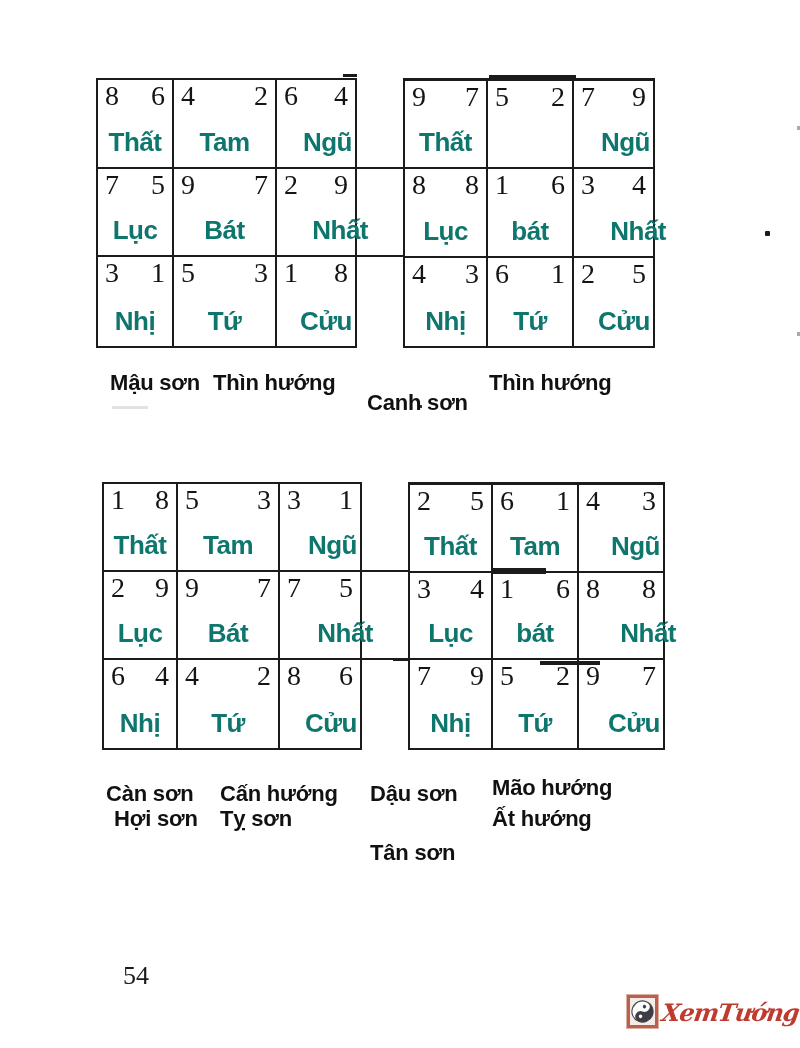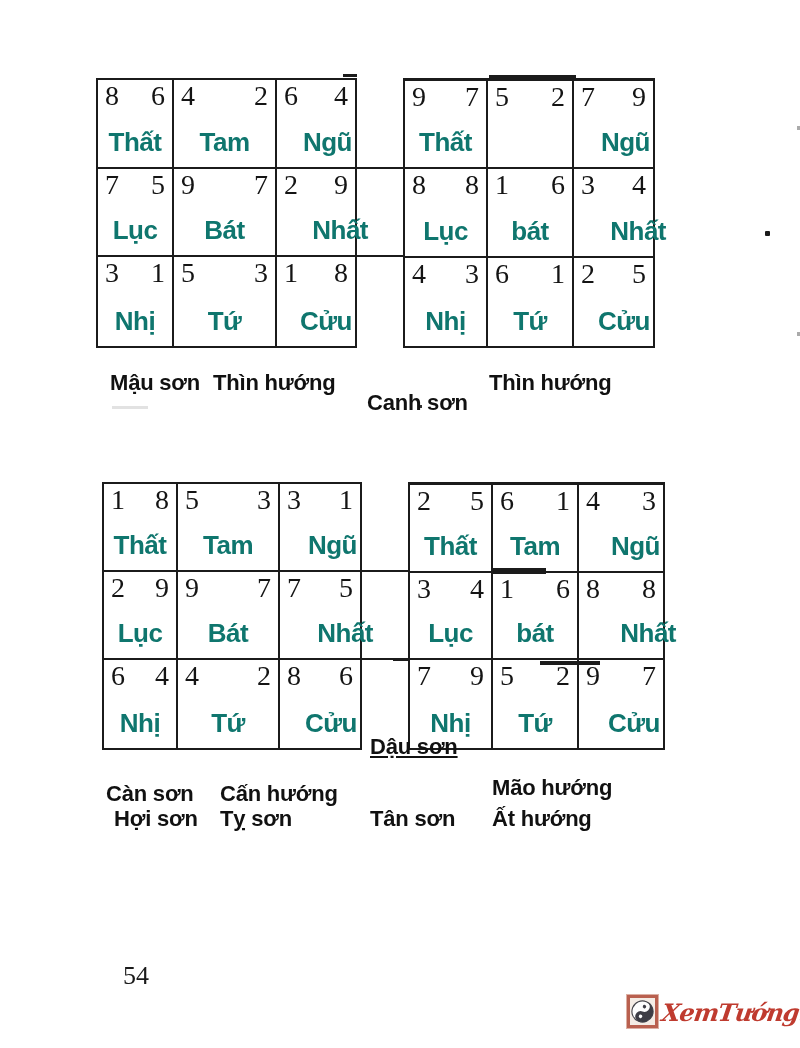--- a/index.html
+++ b/index.html
@@ -344,26 +344,26 @@
   <div class="art" style="left:797px;top:126px;width:3px;height:4px;background:#aaa;"></div>
   <div class="art" style="left:797px;top:332px;width:3px;height:4px;background:#aaa;"></div>
 
   <span class="cap" style="left:110px;top:370px;">Mậu sơn</span>
   <span class="cap" style="left:213px;top:370px;">Thìn hướng</span>
   <span class="cap" style="left:367px;top:352px;margin-top:38px;">Canh sơn</span>
   <span class="cap" style="left:489px;top:370px;">Thìn hướng</span>
 
   <span class="cap" style="left:106px;top:781px;">Càn sơn</span>
   <span class="cap" style="left:220px;top:781px;">Cấn hướng</span>
-  <span class="cap" style="left:370px;top:734px;text-decoration:underline;">Dậu sơn</span>
+  <span class="cap" style="left:370px;top:781px;">Dậu sơn</span>
   <span class="cap" style="left:492px;top:775px;text-align:right;">Mão hướng</span>
 
   <span class="cap" style="left:114px;top:806px;">Hợi sơn</span>
   <span class="cap" style="left:220px;top:806px;">Tỵ sơn</span>
-  <span class="cap" style="left:370px;top:806px;text-align:center;">Tân sơn</span>
+  <span class="cap" style="left:370px;top:840px;text-align:center;">Tân sơn</span>
   <span class="cap" style="left:492px;top:806px;">Ất hướng</span>
 
   <span class="pagenum">54</span>
 
   <div class="watermark">
     <div class="wm-icon">
       <svg width="23" height="23" viewBox="0 0 100 100" aria-hidden="true">
         <circle cx="50" cy="50" r="46" fill="#fdfdfd" stroke="#46464c" stroke-width="5"></circle>
         <path d="M50 4 A46 46 0 0 1 50 96 A23 23 0 0 1 50 50 A23 23 0 0 0 50 4 Z" fill="#3d3d45"></path>
         <circle cx="50" cy="27" r="7.5" fill="#3d3d45"></circle>

